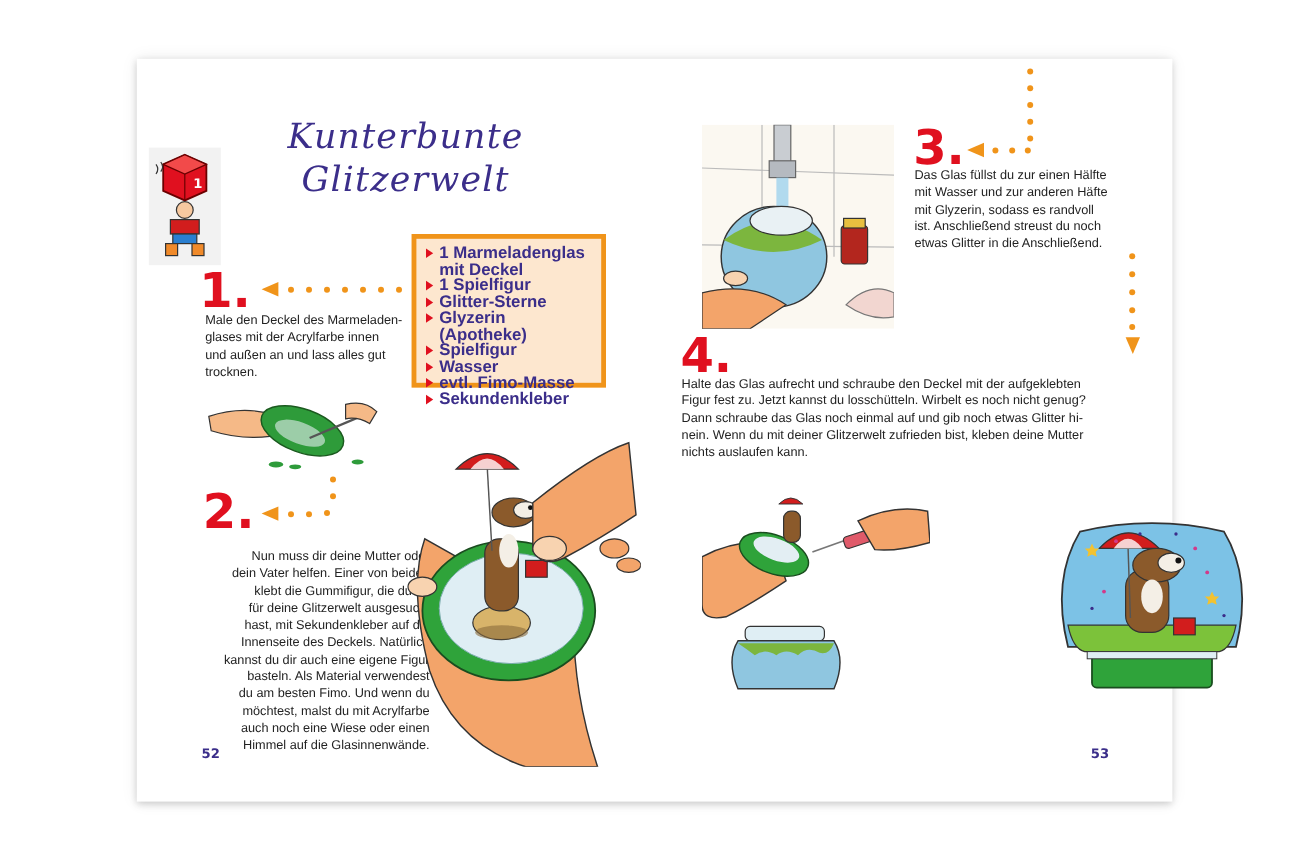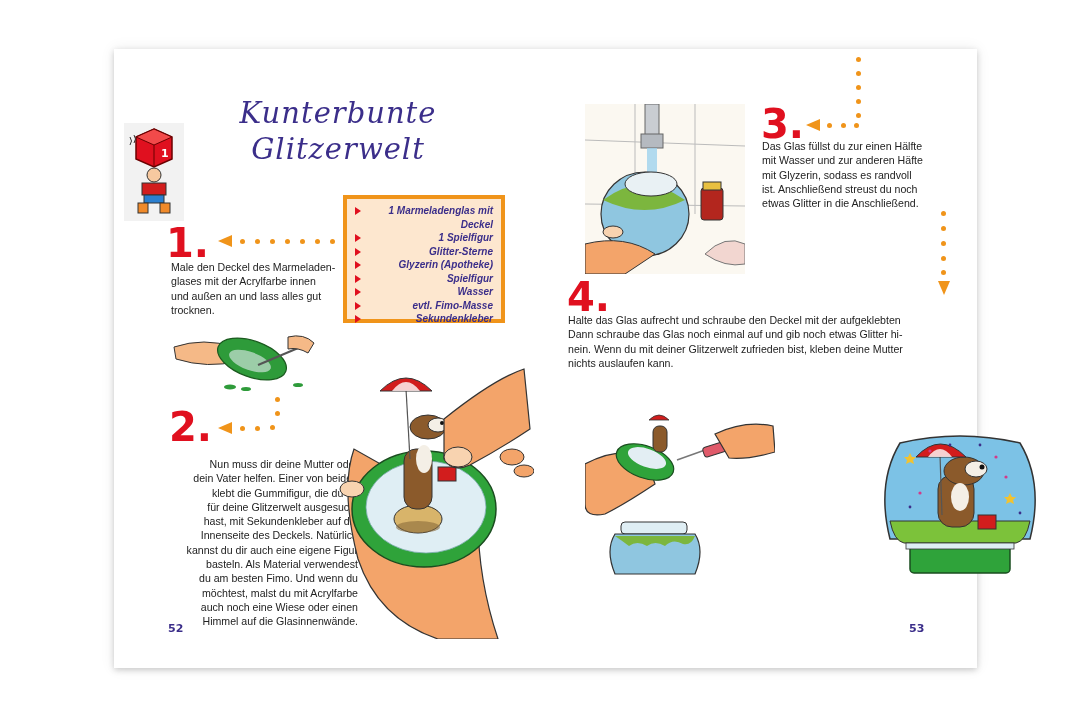--- a/index.html
+++ b/index.html
@@ -9,21 +9,21 @@
   .abs { position:absolute; }
   .title { font-family:"DejaVu Serif", serif; color:#3b2e8a; font-size:29px; line-height:36px; text-align:center; letter-spacing:1px; font-style:italic; }
   .body-text { font-family:Liberation Sans, sans-serif; font-size:10.6px; line-height:14.3px; color:#222; }
   .right-al { text-align:right; }
   .stepnum { font-family:"DejaVu Sans", sans-serif; font-weight:bold; color:#e0101f; font-size:40px; line-height:40px; }
   .dot { position:absolute; width:5px; height:5px; border-radius:50%; background:#f0941a; }
   .arrow-left { position:absolute; width:0; height:0; border-top:6px solid transparent; border-bottom:6px solid transparent; border-right:14px solid #f0941a; }
   .arrow-down { position:absolute; width:0; height:0; border-left:6px solid transparent; border-right:6px solid transparent; border-top:14px solid #f0941a; }
   .matbox { position:absolute; border:4px solid #f0941a; background:#fde7cf; padding:5px 8px; box-sizing:border-box; }
   .matbox ul { margin:0; padding:0; list-style:none; }
-  .matbox li { font-family:"Liberation Sans", sans-serif; font-style:italic; font-weight:bold; color:#3b2e8a; font-size:10px; line-height:13.5px; position:relative; padding-left:11px;text-align:right; }
+  .matbox li { font-family:"Liberation Sans", sans-serif; font-weight:bold; color:#3b2e8a; font-size:14px; line-height:13.5px; position:relative; padding-left:11px; }
   .matbox li .tri { position:absolute; left:0; top:3px; width:0; height:0; border-top:4px solid transparent; border-bottom:4px solid transparent; border-left:6px solid #e0101f; }
   .pagenum { font-family:"DejaVu Sans", sans-serif; font-weight:bold; color:#3b2e8a; font-size:11px; }
   .illus { position:absolute; }
 </style>
 </head>
 <body>
 
 <div class="spread">
 
   <div class="abs" style="left:0;top:0;width:431px;height:619px;">
@@ -183,20 +183,21 @@
     <div class="dot" style="left:396px;top:162px;"></div>
     <div class="dot" style="left:396px;top:177px;"></div>
     <div class="dot" style="left:396px;top:192px;"></div>
     <div class="dot" style="left:396px;top:207px;"></div>
     <div class="dot" style="left:396px;top:221px;"></div>
     <div class="arrow-down" style="left:393px;top:232px;"></div>
 
     <div class="abs stepnum" style="left:22px;top:228px;">4.</div>
     <div class="abs body-text" style="left:23px;top:264px;width:380px;">
       <div>Halte das Glas aufrecht und schraube den Deckel mit der aufgeklebten</div>
+      <div>Figur fest zu. Jetzt kannst du losschütteln. Wirbelt es noch nicht genug?</div>
       <div>Dann schraube das Glas noch einmal auf und gib noch etwas Glitter hi-</div>
       <div>nein. Wenn du mit deiner Glitzerwelt zufrieden bist, kleben deine Mutter</div>
       <div>nichts auslaufen kann.</div>
     </div>
 
     <div class="illus" style="left:40px;top:355px;width:190px;height:180px;">
       <svg width="190" height="180" viewBox="0 0 190 180">
         <path d="M0 60 q30 -16 60 -10 l10 30 q-30 20 -50 30 q-20 4 -20 -10 z" fill="#f3a46a" stroke="#333" stroke-width="1.2"></path>
         <ellipse cx="60" cy="58" rx="30" ry="16" transform="rotate(20 60 58)" fill="#2fa33a" stroke="#1a4d1f" stroke-width="1.2"></ellipse>
         <ellipse cx="62" cy="54" rx="20" ry="9" transform="rotate(20 62 54)" fill="#e3eef3"></ellipse>

